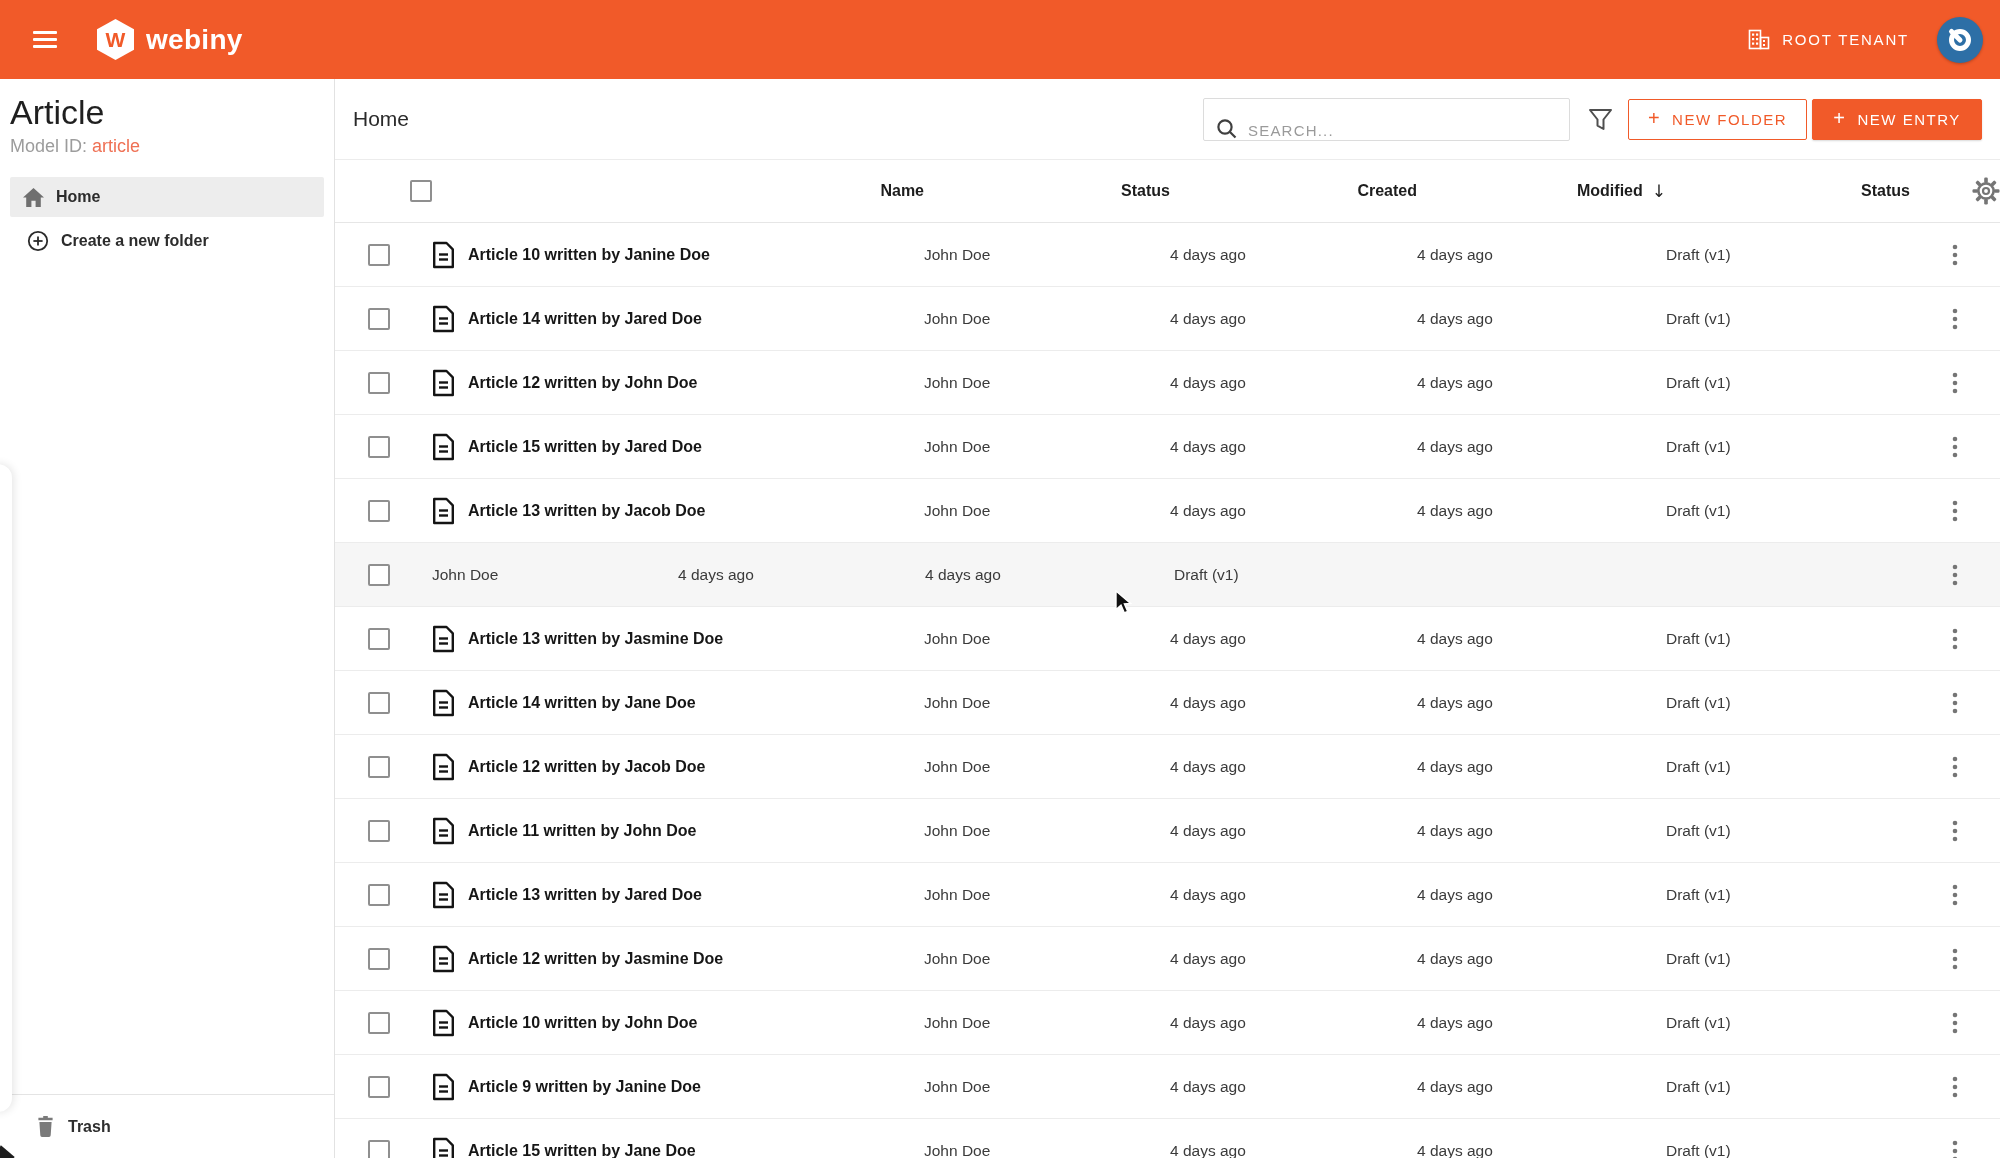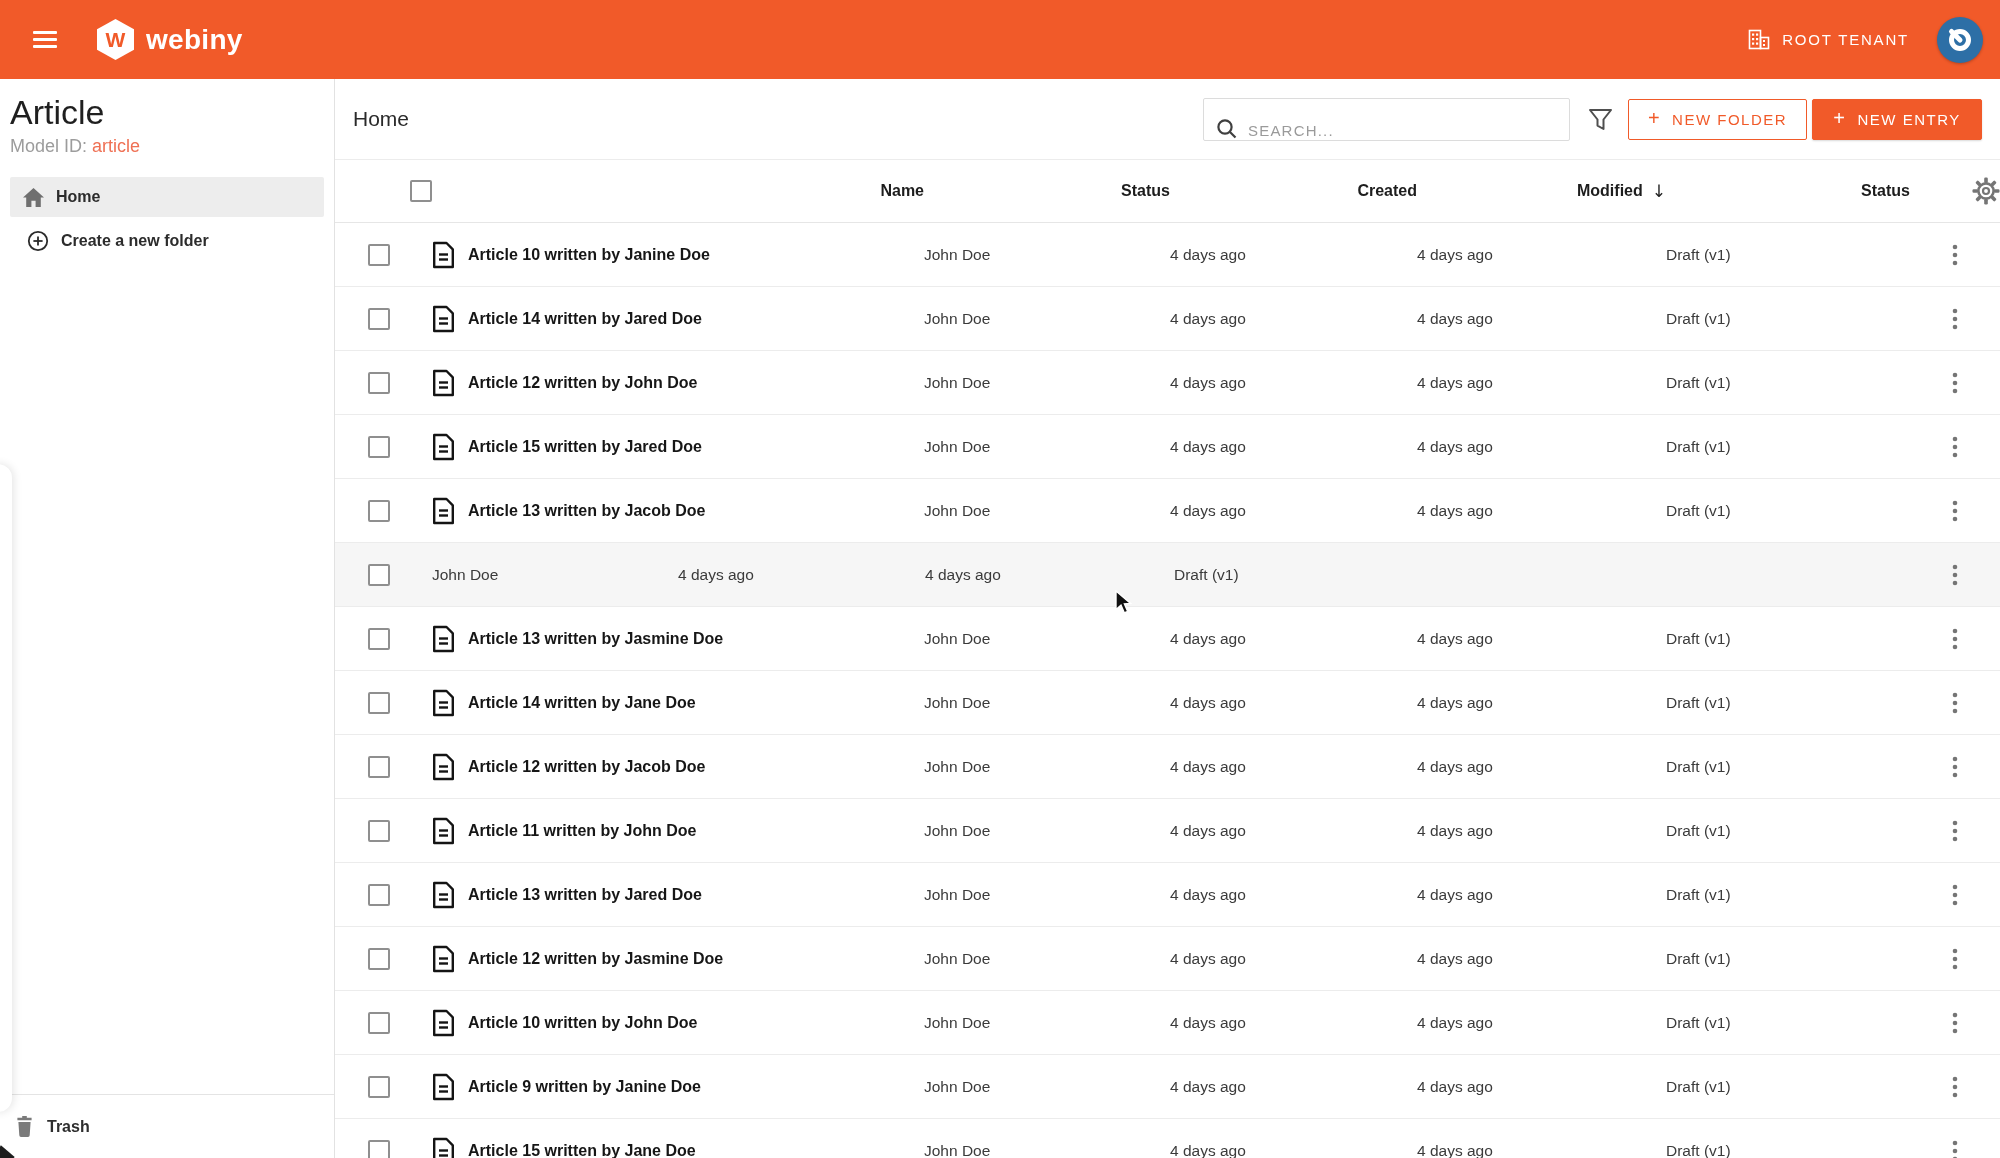--- a/index.html
+++ b/index.html
@@ -48,21 +48,21 @@
   .side-nav{margin-top:20px;}
   .side-item{
     display:flex;align-items:center;height:40px;margin:0 10px;padding-left:12px;
     font-size:16px;font-weight:bold;color:#2c2c2c;cursor:pointer;border-radius:2px;
   }
   .side-item.active{background:#ededed;}
   .side-item .ic{width:22px;display:flex;justify-content:center;margin-right:12px;}
   .side-item.create{margin-top:4px;padding-left:17px;background:transparent;}
   .trash-bar{
     position:absolute;left:0;right:0;bottom:0;height:64px;border-top:1px solid #e4e4e4;
-    display:flex;align-items:center;padding-left:16px;font-size:16px;font-weight:bold;color:#2e2e2e;cursor:pointer;
+    display:flex;align-items:center;padding-left:37px;font-size:16px;font-weight:bold;color:#2e2e2e;cursor:pointer;
   }
   .trash-bar .ic{margin-right:14px;display:flex;}
   
   .drawer-edge{
     position:absolute;left:-16px;top:385px;width:28px;height:648px;background:#fff;
     border-radius:0 14px 14px 0;box-shadow:2px 0 9px rgba(0,0,0,.10);z-index:6;pointer-events:none;
   }
   .corner-wedge{
     position:absolute;left:-7px;bottom:-9px;width:18px;height:18px;background:#1d1d1d;
     transform:rotate(40deg);z-index:7;pointer-events:none;

